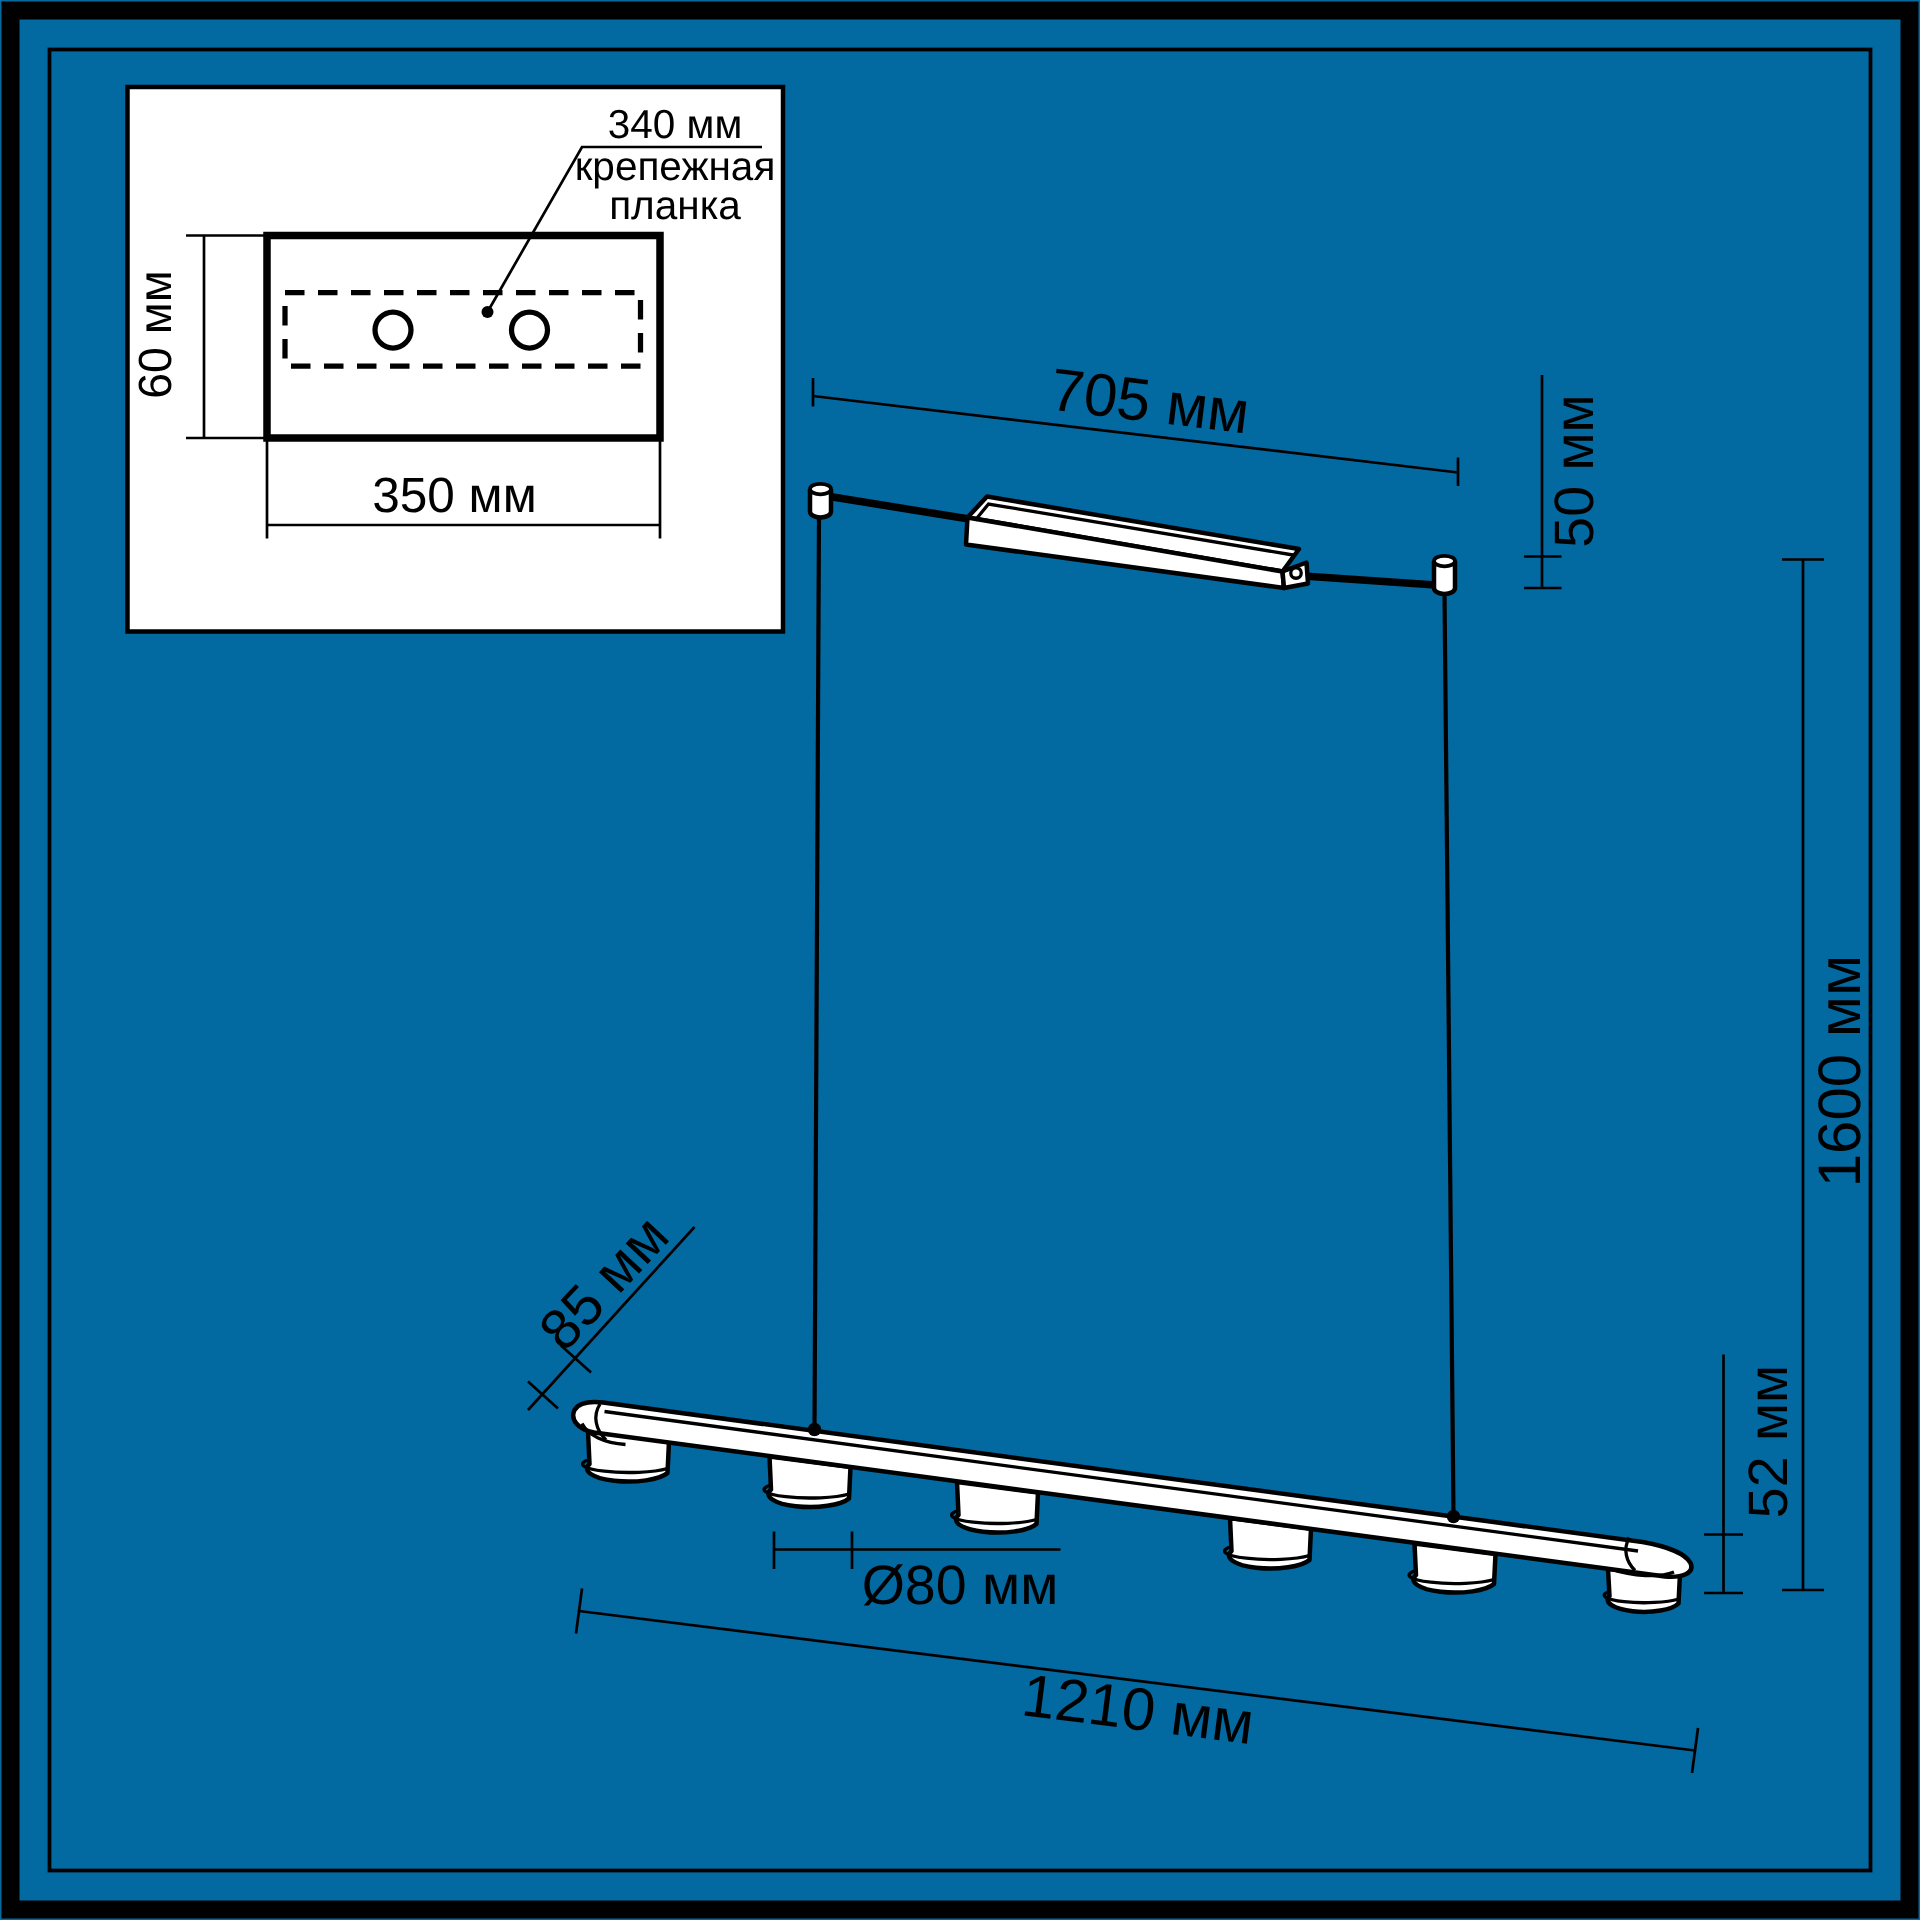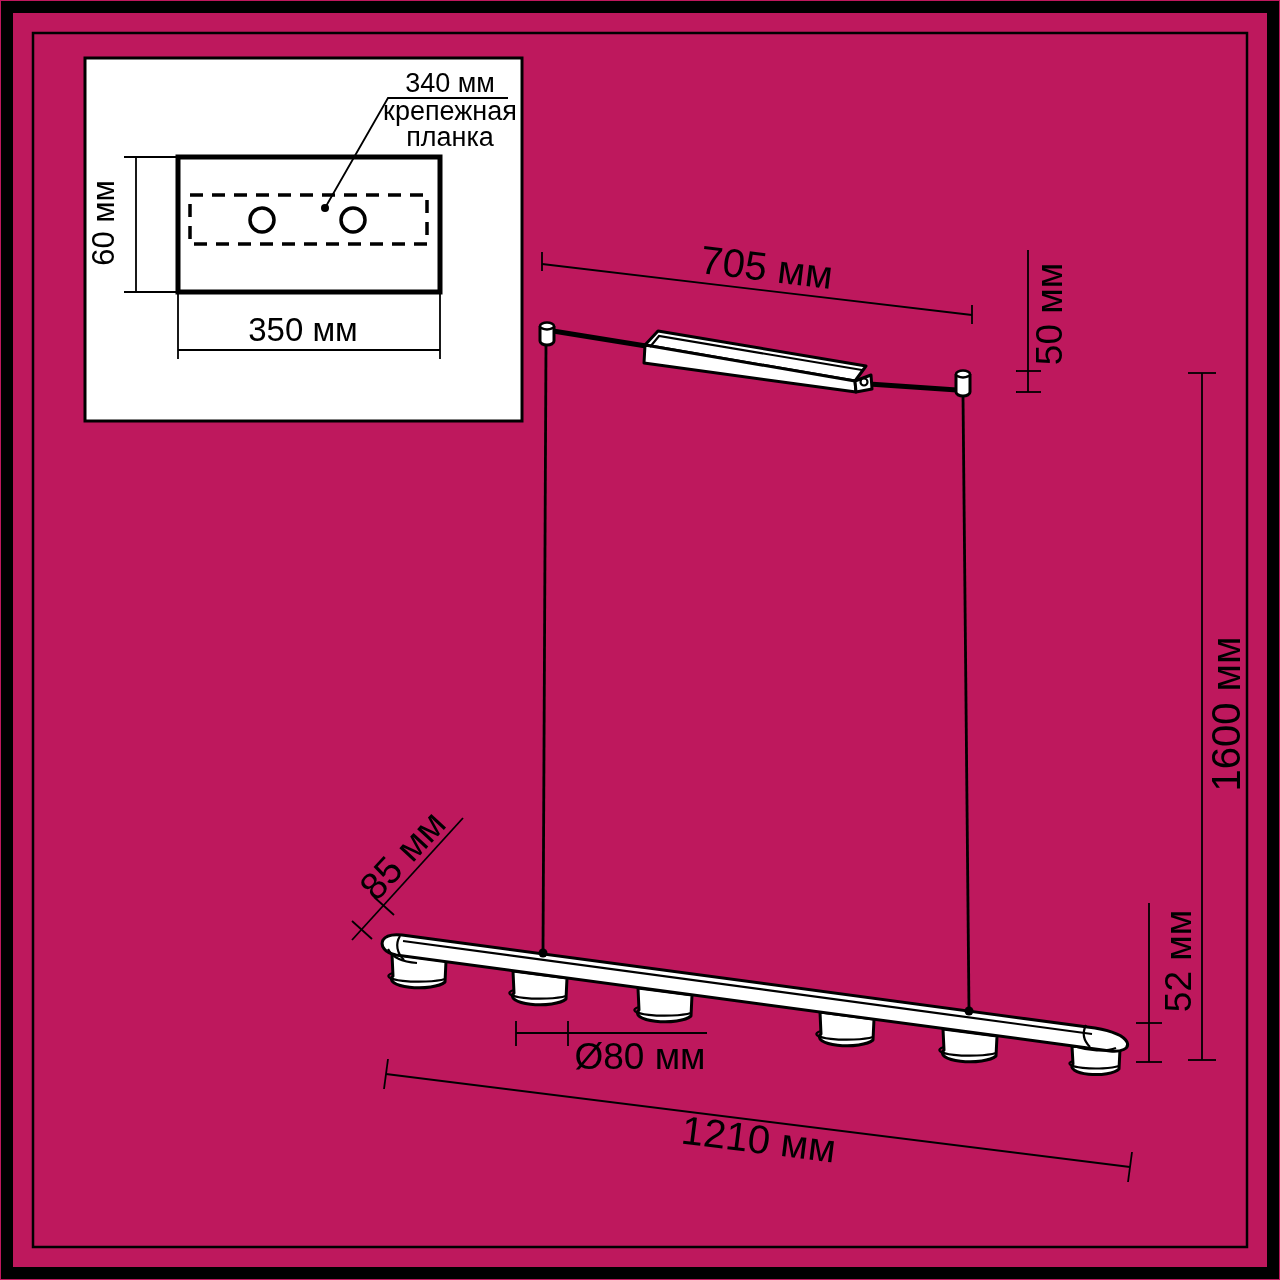--- a/index.html
+++ b/index.html
@@ -1,16 +1,16 @@
 <!DOCTYPE html>
 <html><head>
 <meta charset="utf-8">
 <style>
   html,body{margin:0;padding:0;background:#fff;}
-  .page{width:1280px;height:1280px;position:relative;background:#be185d;overflow:hidden;}
+  .page{width:1280px;height:1280px;position:relative;background:#0369a1;overflow:hidden;}
   svg{display:block;}
   text{font-family:"Liberation Sans","DejaVu Sans",sans-serif;fill:#000;}
   .outline{fill:#ffffff;stroke:#000;stroke-width:3;stroke-linejoin:round;}
   .thin{fill:none;stroke:#000;stroke-width:1.8;}
   .dim{stroke:#000;stroke-width:1.8;fill:none;}
   .rod{stroke:#000;stroke-width:5;stroke-linecap:round;fill:none;}
   .wire{stroke:#000;stroke-width:2.8;fill:none;}
   .detail{fill:none;stroke:#000;stroke-width:2.2;}
 </style>
 </head>

